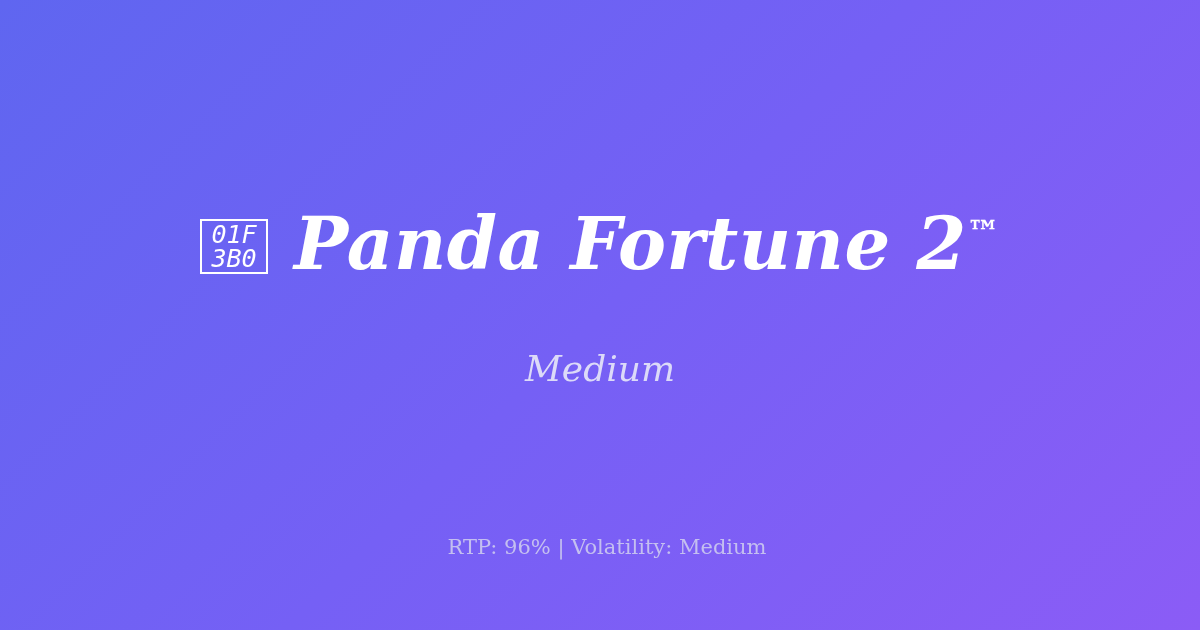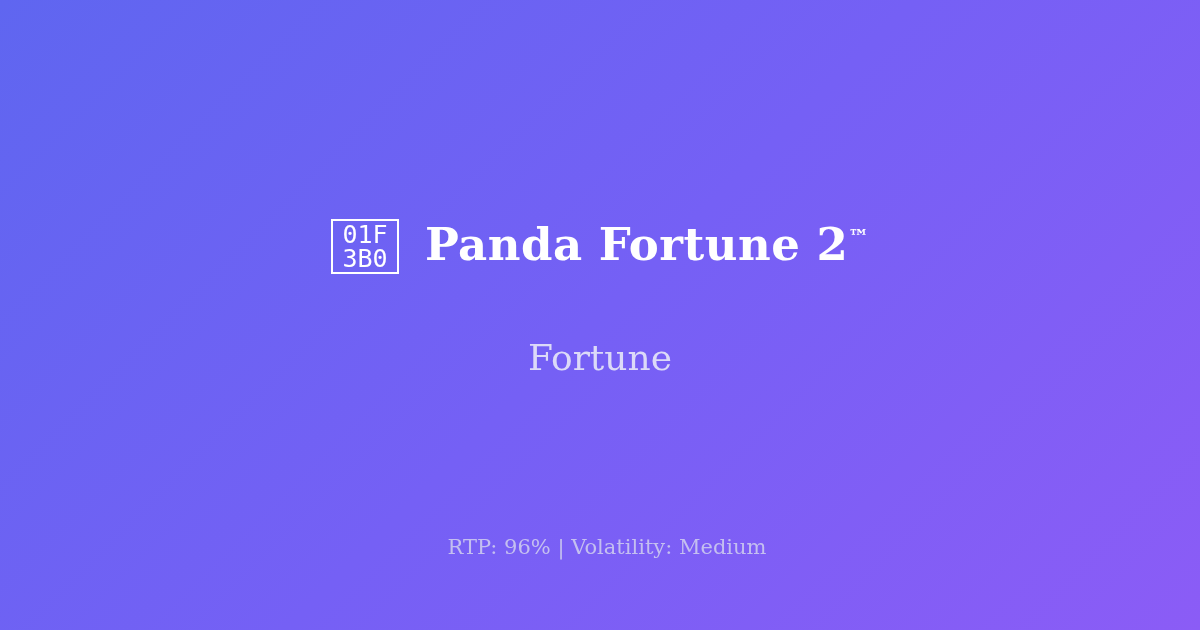--- a/index.html
+++ b/index.html
@@ -21,20 +21,21 @@
   }
 
   
   .hero {
     display: flex;
     flex-direction: column;
     align-items: center;
     justify-content: center;
     width: 100%;
     margin-top: -34px;
+    font-style: italic;
   }
 
   .title-row {
     display: flex;
     align-items: center;
     justify-content: center;
     gap: 26px;
     width: 100%;
   }
 
@@ -59,21 +60,21 @@
     line-height: 24px;
     font-weight: 400;
     color: #ffffff;
     letter-spacing: 0px;
   }
 
   
   .game-title {
     font-family: "DejaVu Serif", "Liberation Serif", serif;
     font-weight: 700;
-    font-size: 45px;
+    font-size: 72px;
     line-height: 1.06;
     color: #ffffff;
     white-space: nowrap;
     letter-spacing: 0.5px;
   }
 
   .game-title .tm {
     font-size: 0.46em;
     vertical-align: super;
     line-height: 0;
@@ -115,17 +116,17 @@
 
     <span class="tofu-icon">
       <span class="tofu-row">01F</span>
       <span class="tofu-row">3B0</span>
     </span>
 
     <h1 class="game-title"><span>Panda Fortune 2</span><span class="tm">™</span></h1>
 
   </div>
 
-  <div class="game-subtitle">Fortune</div>
+  <div class="game-subtitle">Medium</div>
 
 </div>
 
 <div class="meta-footer">RTP: 96% | Volatility: Medium</div>
 
 </body></html>

